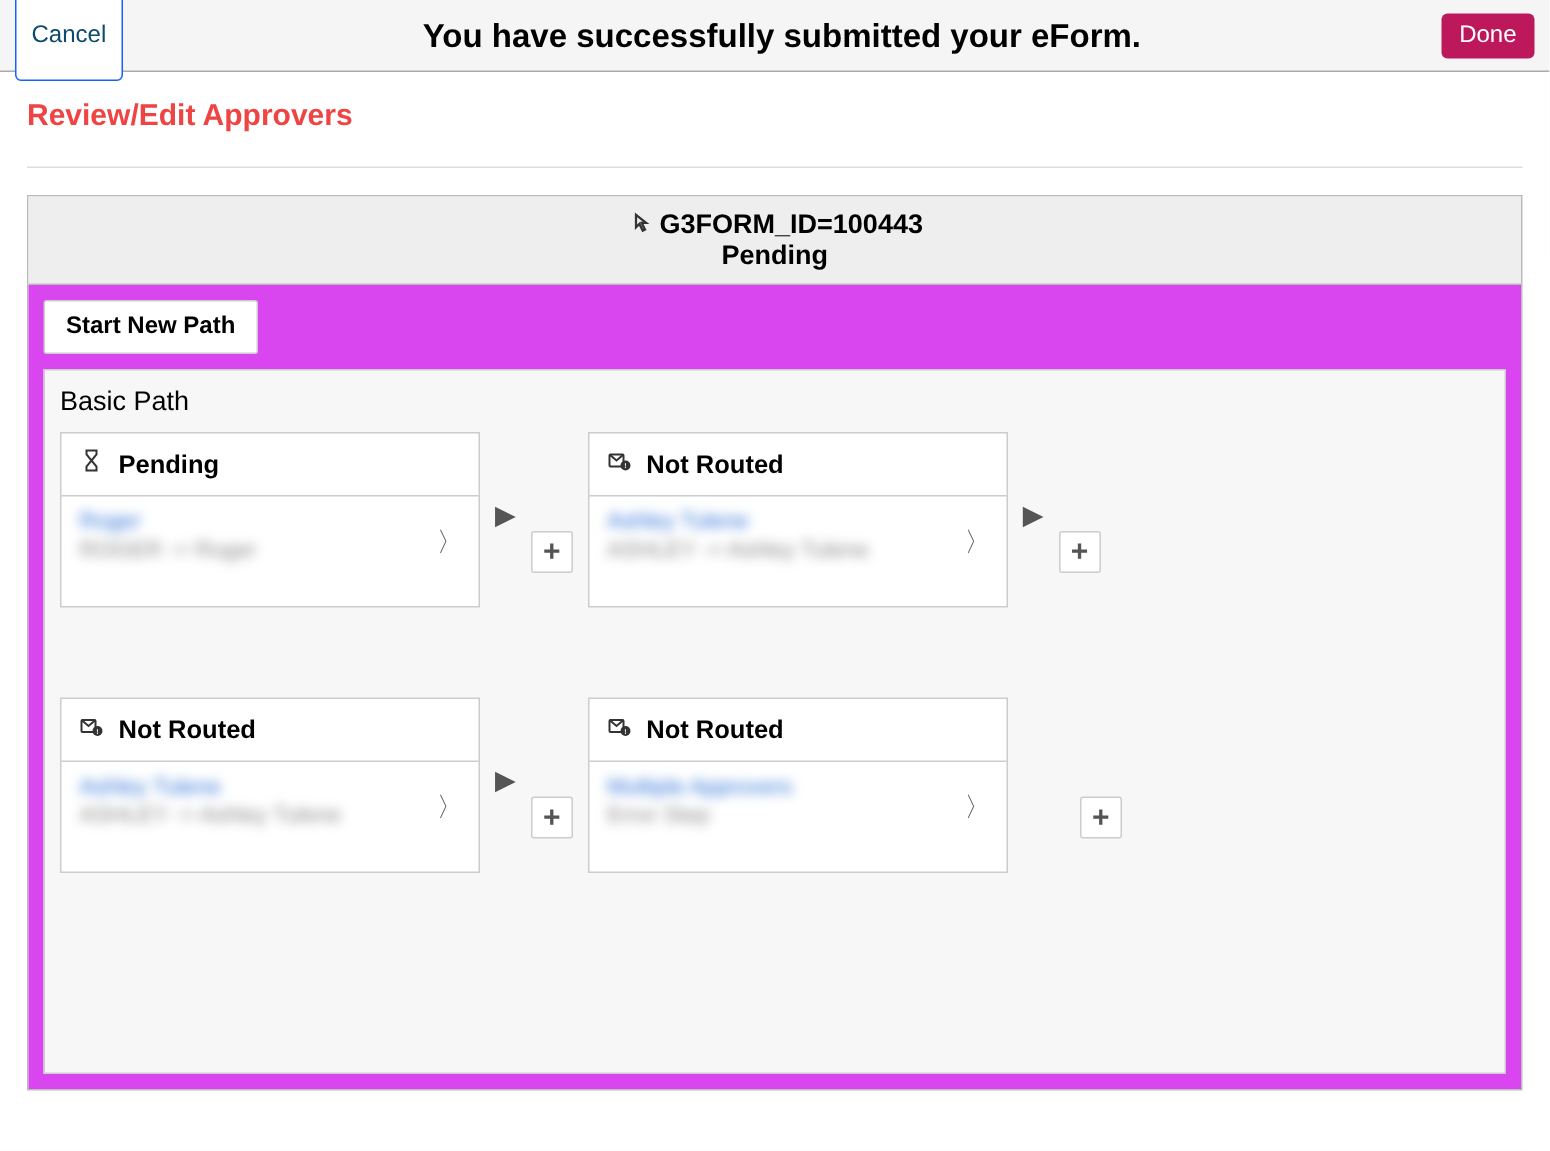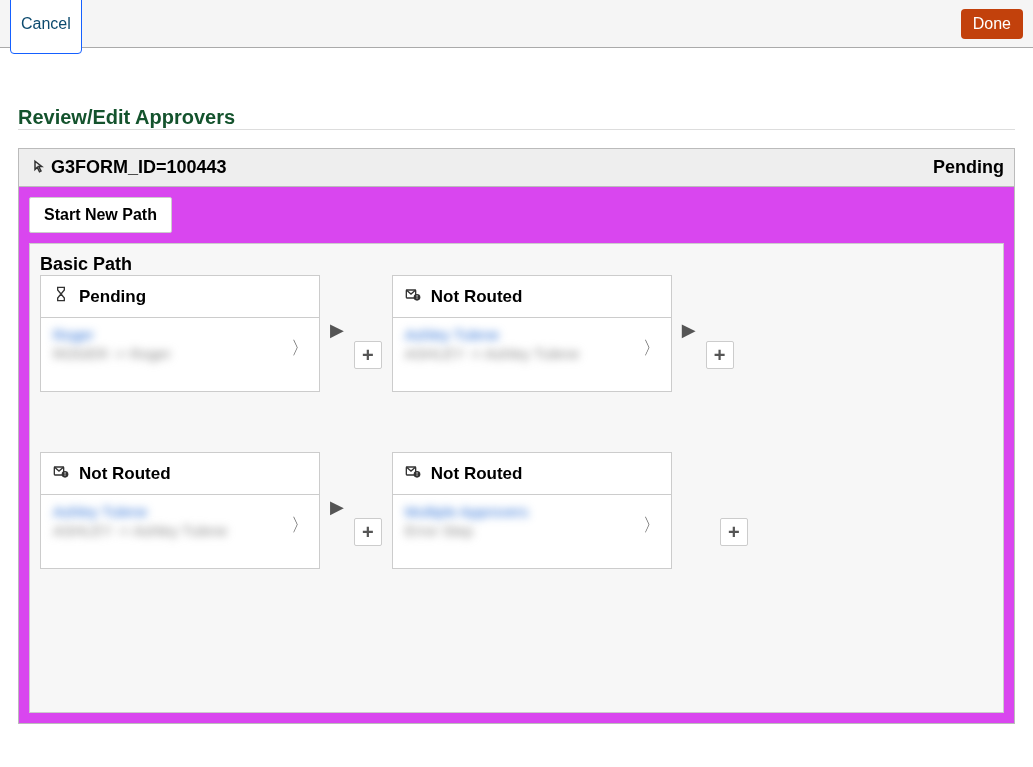--- a/index.html
+++ b/index.html
@@ -23,57 +23,57 @@
     cursor: pointer;
   }
   .header-title {
     font-size: 22px;
     font-weight: bold;
     color: #000;
     flex: 1;
     text-align: center;
   }
   .done-btn {
-    background: #c2410c;
+    background: #be185d;
     color: #fff;
     border: none;
     border-radius: 4px;
     padding: 6px 12px;
     font-size: 16px;
     cursor: pointer;
   }
   .content {
     padding: 18px;
   }
   .section-title {
-    color: #14532d;
+    color: #ef4444;
     font-size: 20px;
     font-weight: bold;
-    padding-bottom: 0;
+    padding-bottom: 22px;
     border-bottom: 1px solid #ddd;
     margin-bottom: 18px;
-    margin-top: 40px;
   }
   .stage-title {
     font-size: 18px;
     font-weight: bold;
     margin-bottom: 6px;
   }
   .stage-box {
     border: 1px solid #bbb;
   }
   .stage-header {
     background: #eee;
     border-bottom: 1px solid #bbb;
     display: flex;
     justify-content: space-between;
     align-items: center;
     padding: 8px 10px;
     font-weight: bold;
     font-size: 18px;
+    flex-direction: column;
   }
   .stage-body {
     background: #d946ef;
     padding: 10px 10px 10px 10px;
   }
   .start-path-btn {
     background: #fff;
     border: 1px solid #ccc;
     padding: 8px 14px;
     font-size: 16px;
@@ -83,21 +83,22 @@
   }
   .path-box {
     border: 1px solid #ccc;
     background: #f7f7f7;
     margin-top: 10px;
     padding: 10px;
     min-height: 470px;
   }
   .path-title {
     font-size: 18px;
-    font-weight: bold;
+    font-weight: normal;
+    margin-bottom: 10px;
   }
   .cards-row {
     display: flex;
     align-items: flex-start;
     gap: 10px;
     margin-bottom: 60px;
   }
   .card {
     background: #fff;
     border: 1px solid #ccc;
@@ -162,20 +163,21 @@
     margin-right: 4px;
   }
   .icon-svg { width: 18px; height: 18px; }
   .icon-svg-sm { width: 16px; height: 16px; }
 </style>
 </head>
 <body>
 
 <div class="header">
   <button class="cancel-btn">Cancel</button>
+  <div class="header-title">You have successfully submitted your eForm.</div>
   <button class="done-btn">Done</button>
 </div>
 
 <div class="content">
   <div class="section-title">Review/Edit Approvers</div>
 
   <div class="stage-box">
     <div class="stage-header">
       <span style="display:flex;align-items:center;">
         <span class="cursor-icon">

